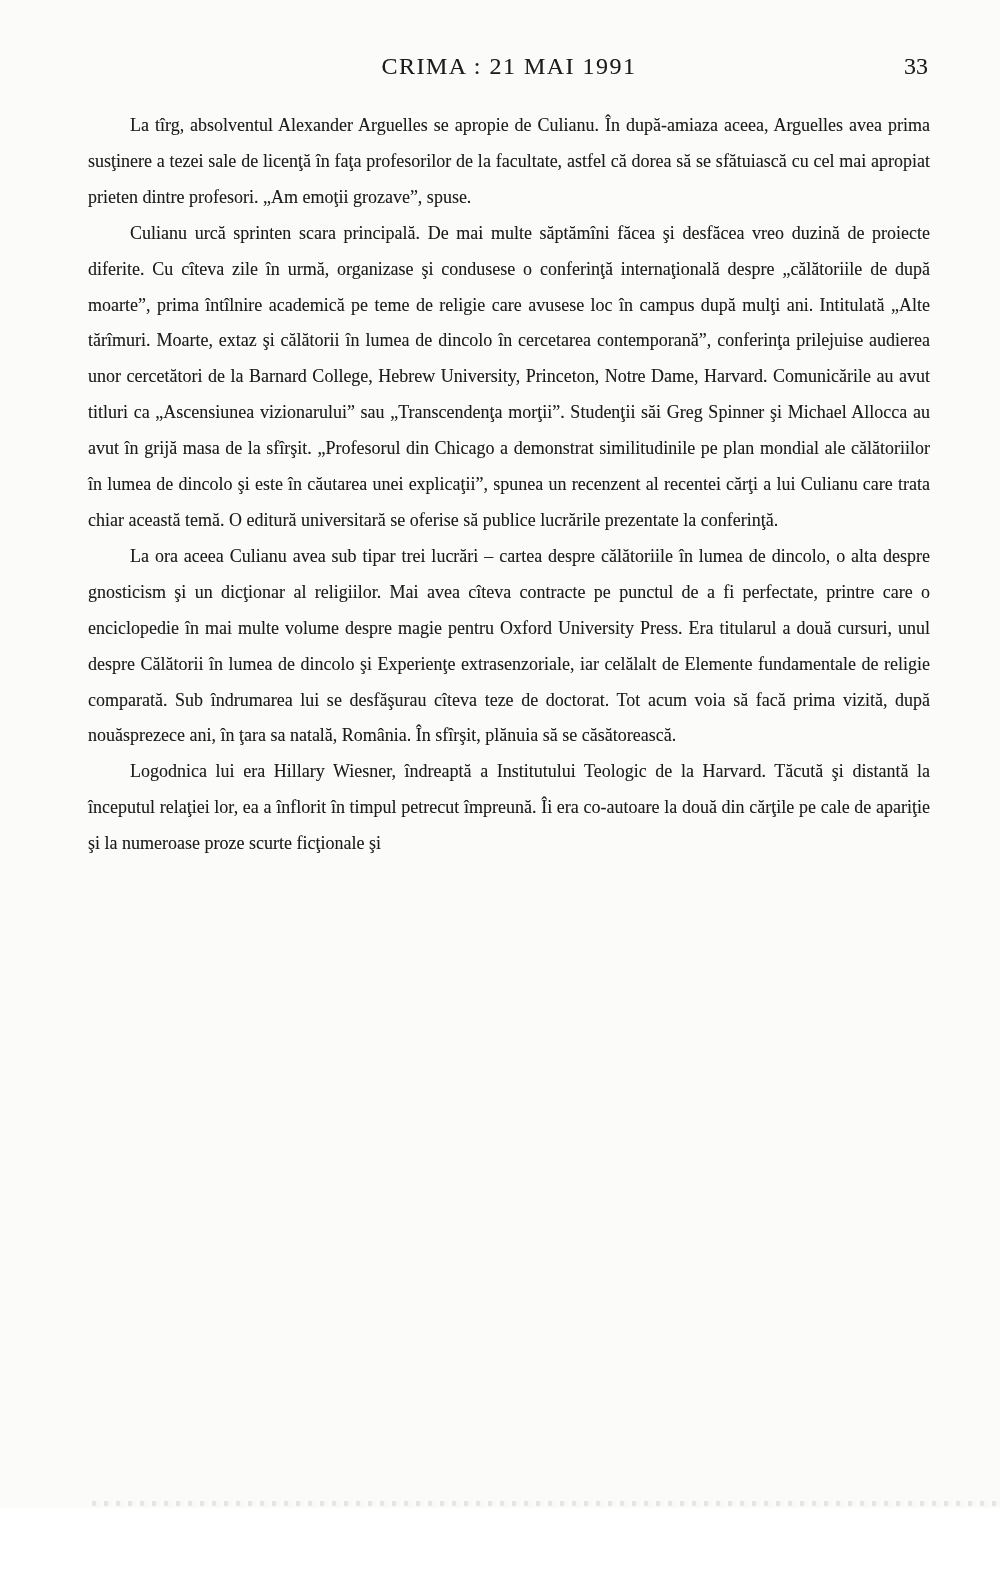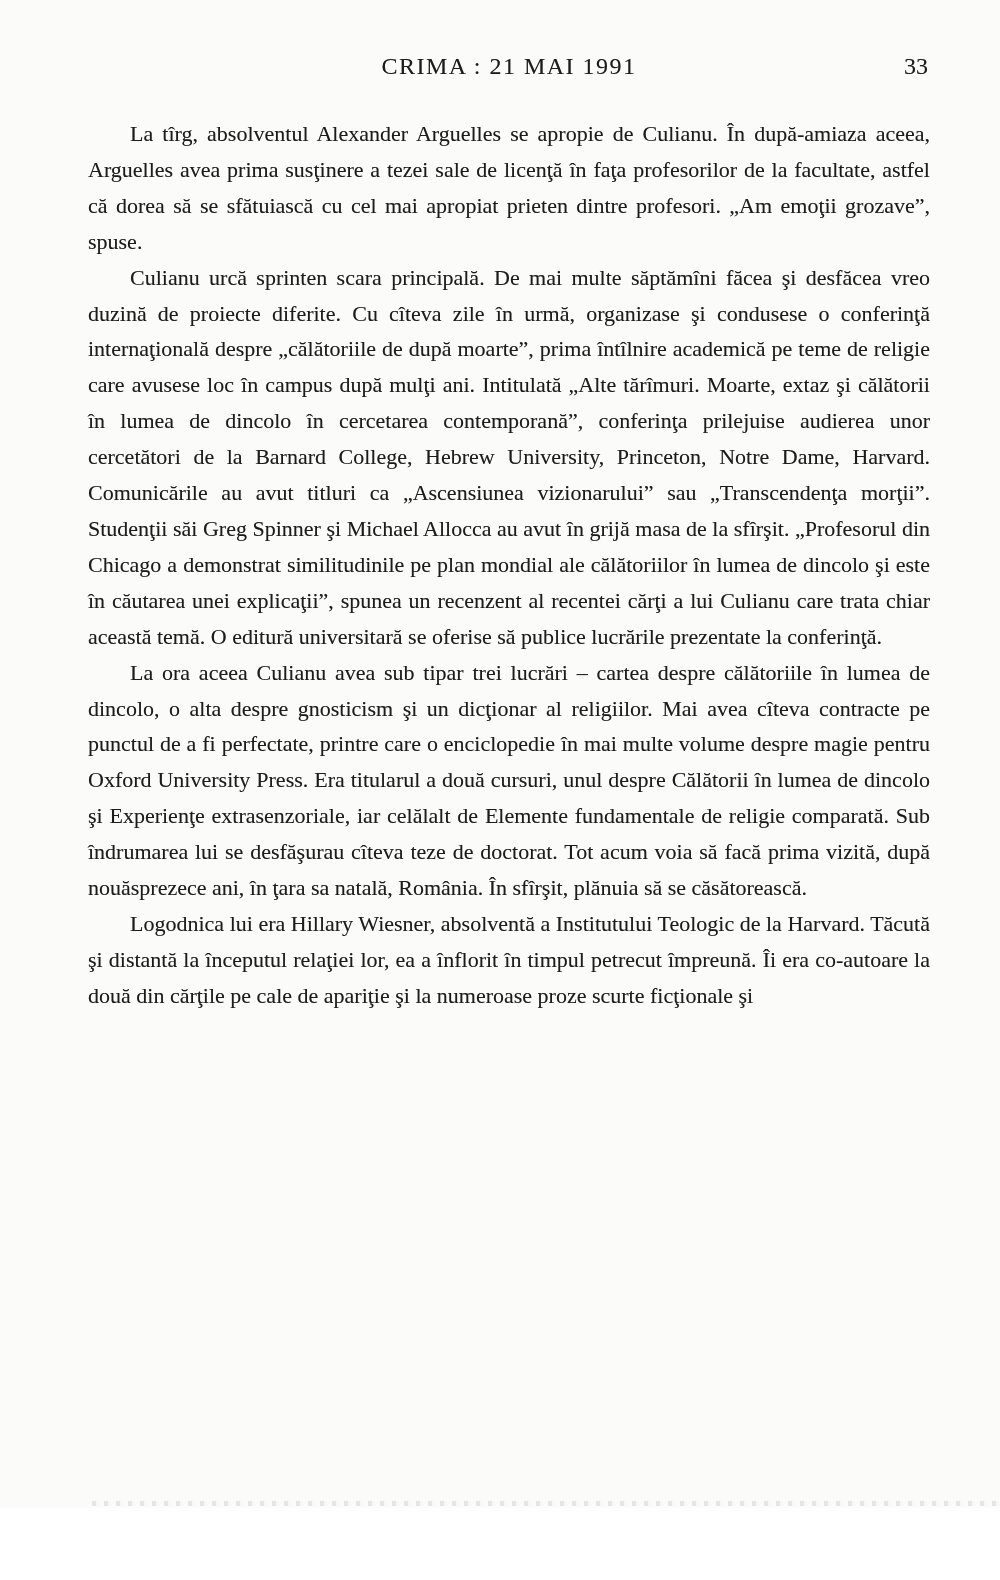--- a/index.html
+++ b/index.html
@@ -24,24 +24,24 @@
     white-space: nowrap;
   }
   .page-number {
     position: absolute;
     right: 2px;
     top: 0;
     letter-spacing: 0;
   }
   .body-text {
     position: absolute;
-    top: 116px;
+    top: 108px;
     left: 88px;
     width: 842px;
-    font-size: 22px;
+    font-size: 18px;
     line-height: 35.9px;
     text-align: justify;
     text-justify: inter-word;
   }
   .body-text p {
     margin: 0;
     padding: 0;
     text-indent: 42px;
   }
   .scan-artifact {
@@ -64,18 +64,18 @@
 
   <div class="running-header">
     <span class="header-title">CRIMA : 21 MAI 1991</span>
     <span class="page-number">33</span>
   </div>
 
   <div class="body-text">
     <p>La tîrg, absolventul Alexander Arguelles se apropie de Culianu. În după-amiaza aceea, Arguelles avea prima susţinere a tezei sale de licenţă în faţa profesorilor de la facultate, astfel că dorea să se sfătuiască cu cel mai apropiat prieten dintre profesori. „Am emoţii grozave”, spuse.</p>
     <p>Culianu urcă sprinten scara principală. De mai multe săptămîni făcea şi desfăcea vreo duzină de proiecte diferite. Cu cîteva zile în urmă, organizase şi condusese o conferinţă internaţională despre „călătoriile de după moarte”, prima întîlnire academică pe teme de religie care avusese loc în campus după mulţi ani. Intitulată „Alte tărîmuri. Moarte, extaz şi călătorii în lumea de dincolo în cercetarea contemporană”, conferinţa prilejuise audierea unor cercetători de la Barnard College, Hebrew University, Princeton, Notre Dame, Harvard. Comunicările au avut titluri ca „Ascensiunea vizionarului” sau „Transcendenţa morţii”. Studenţii săi Greg Spinner şi Michael Allocca au avut în grijă masa de la sfîrşit. „Profesorul din Chicago a demonstrat similitudinile pe plan mondial ale călătoriilor în lumea de dincolo şi este în căutarea unei explicaţii”, spunea un recenzent al recentei cărţi a lui Culianu care trata chiar această temă. O editură universitară se oferise să publice lucrările prezentate la conferinţă.</p>
     <p>La ora aceea Culianu avea sub tipar trei lucrări – cartea despre călătoriile în lumea de dincolo, o alta despre gnosticism şi un dicţionar al religiilor. Mai avea cîteva contracte pe punctul de a fi perfectate, printre care o enciclopedie în mai multe volume despre magie pentru Oxford University Press. Era titularul a două cursuri, unul despre Călătorii în lumea de dincolo şi Experienţe extrasenzoriale, iar celălalt de Elemente fundamentale de religie comparată. Sub îndrumarea lui se desfăşurau cîteva teze de doctorat. Tot acum voia să facă prima vizită, după nouăsprezece ani, în ţara sa natală, România. În sfîrşit, plănuia să se căsătorească.</p>
-    <p>Logodnica lui era Hillary Wiesner, absolventă a Institutului Teologic de la Harvard. Tăcută şi distantă la începutul relaţiei lor, ea a înflorit în timpul petrecut împreună. Îi era co-autoare la două din cărţile pe cale de apariţie şi la numeroase proze scurte ficţionale şi</p>
+    <p>Logodnica lui era Hillary Wiesner, îndreaptă a Institutului Teologic de la Harvard. Tăcută şi distantă la începutul relaţiei lor, ea a înflorit în timpul petrecut împreună. Îi era co-autoare la două din cărţile pe cale de apariţie şi la numeroase proze scurte ficţionale şi</p>
   </div>
 
   <div class="scan-artifact"></div>
 
 </div>
 
 </body></html>

